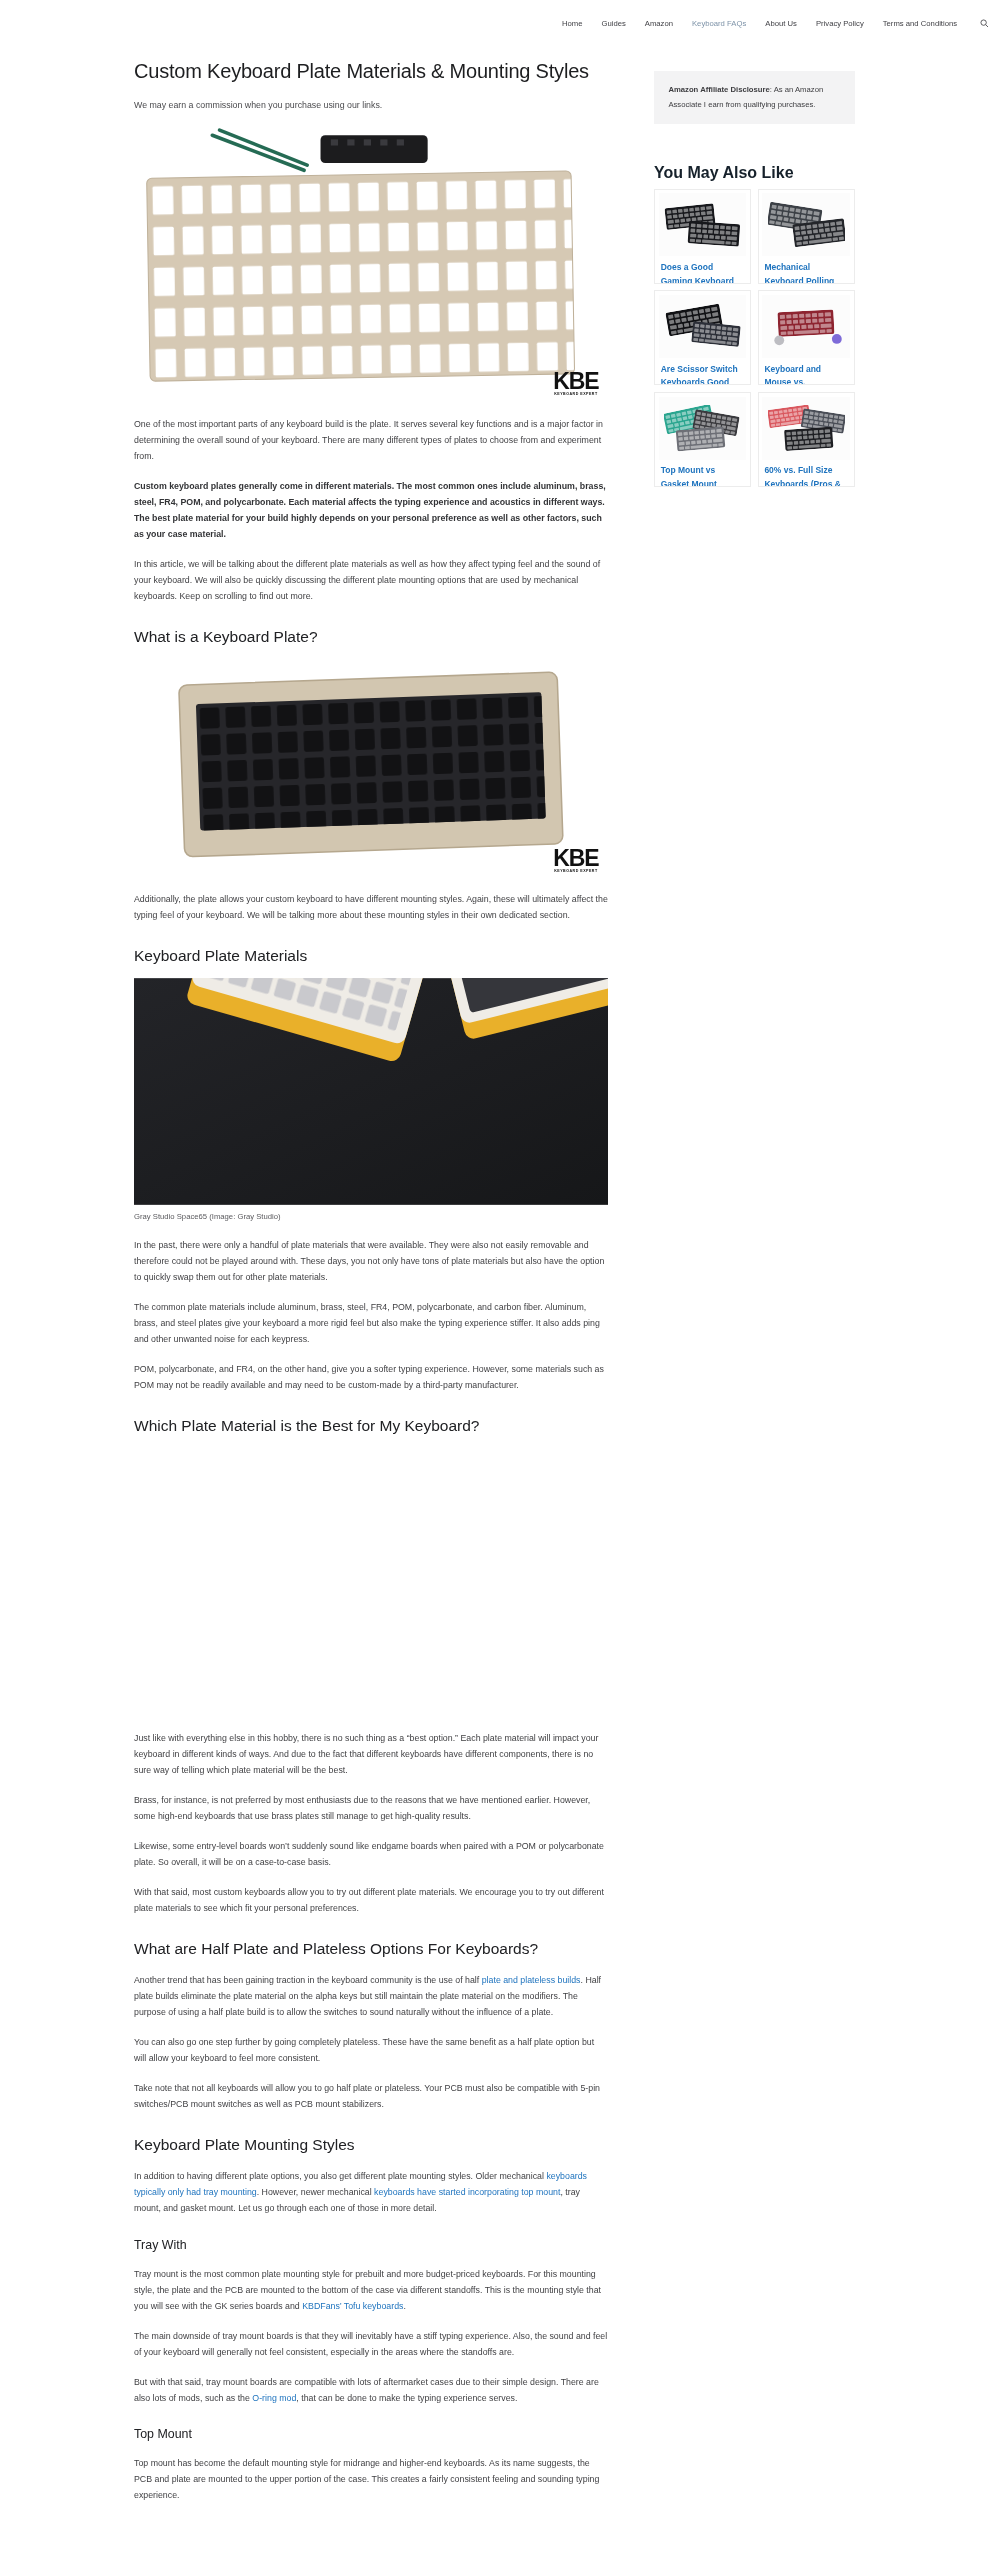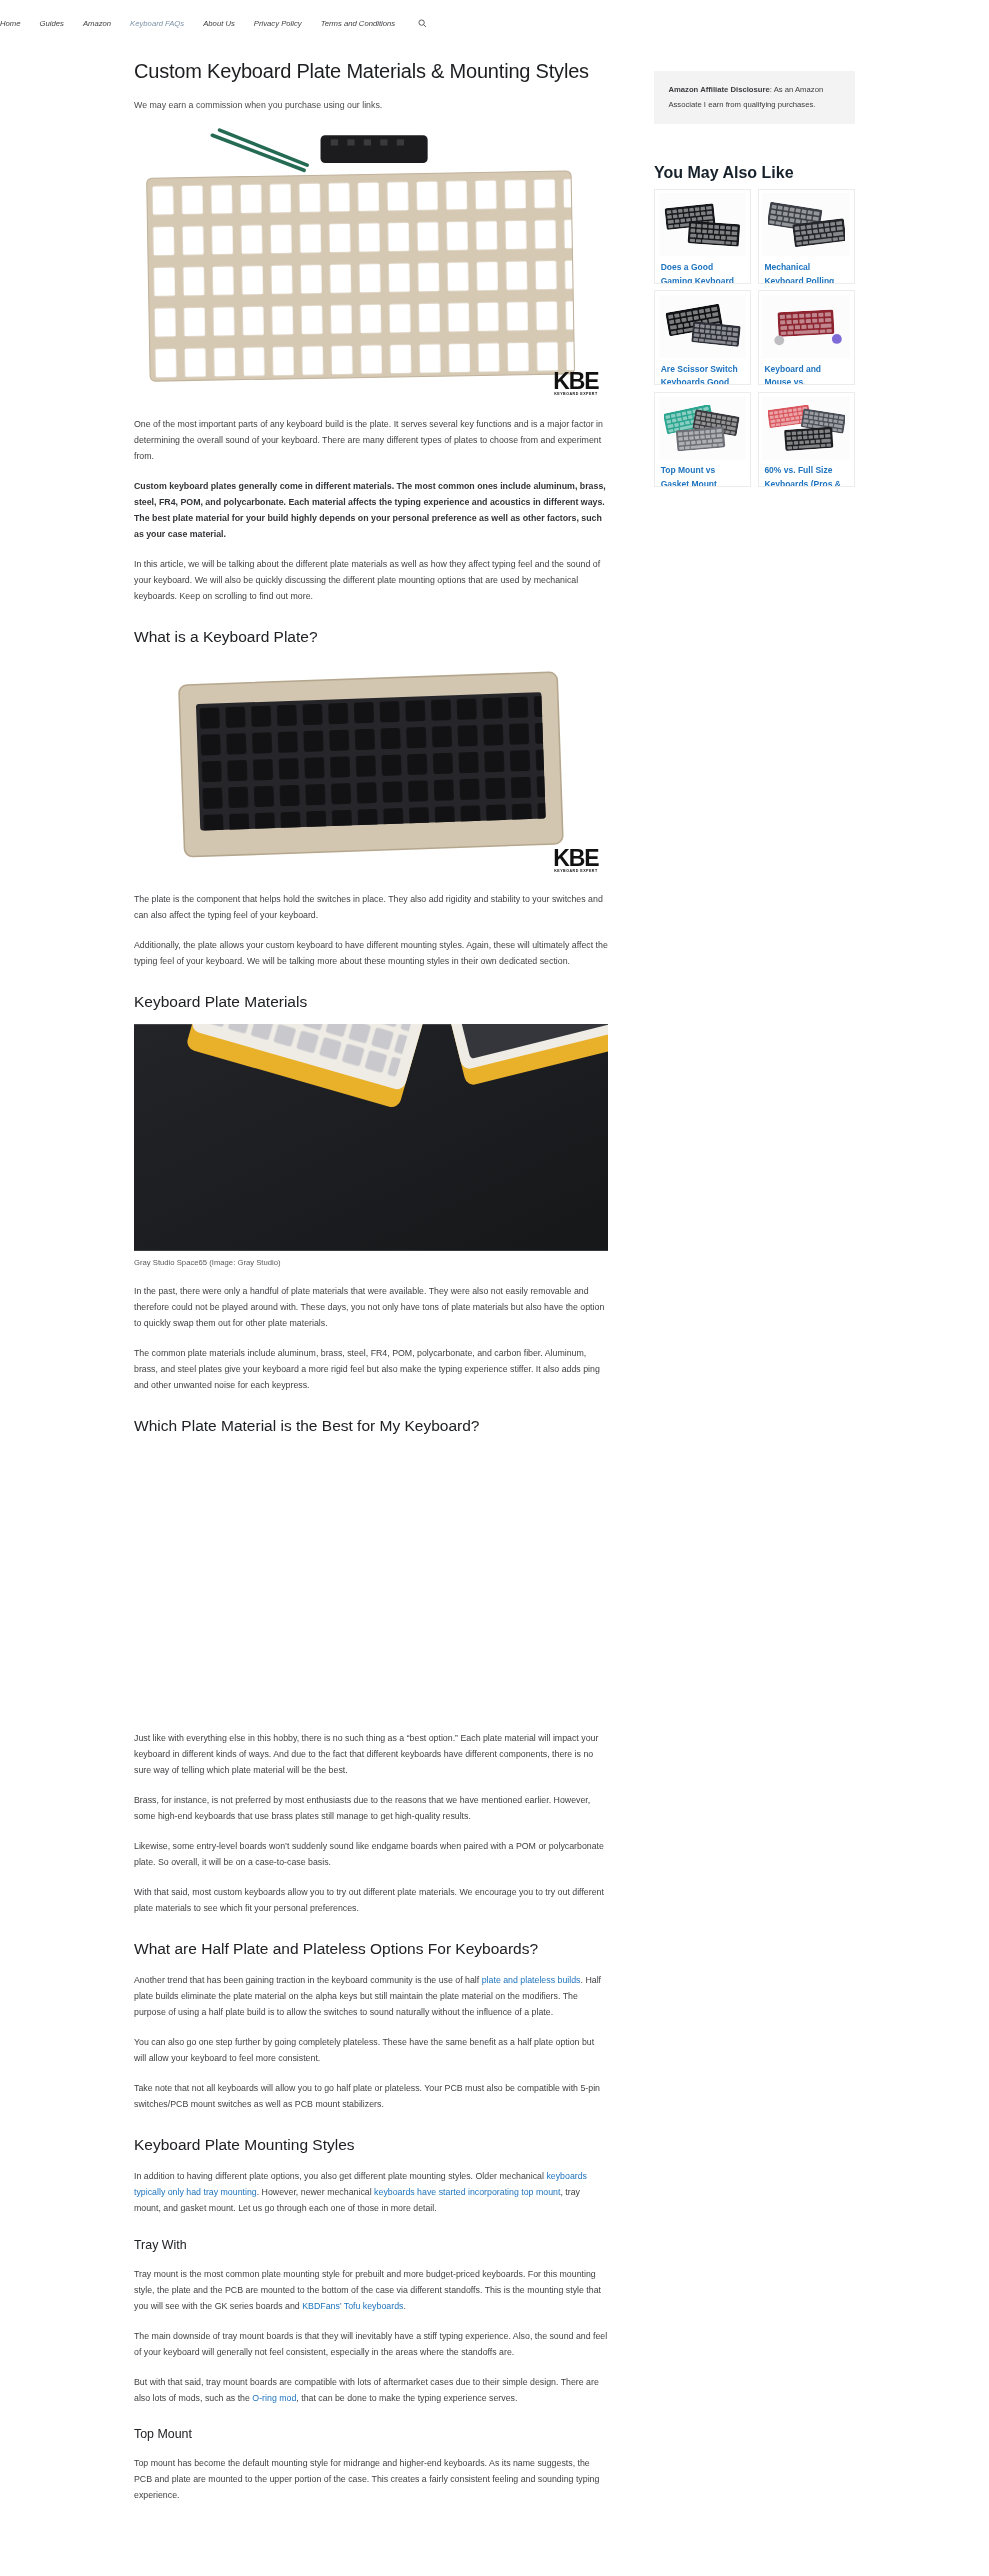--- a/index.html
+++ b/index.html
@@ -1,20 +1,20 @@
 <!DOCTYPE html>
 <html style="font-size:8.2px"><head>
 <meta charset="utf-8">
 <style>
   * { box-sizing: border-box; margin: 0; padding: 0; }
   html,body { background:#fff; }
   body { width:989px; font-family:"Liberation Sans", sans-serif; color:#3f3f42; }
 
   
-  .site-header { height:46px; display:flex; align-items:center; justify-content:flex-start; background:#fff;font-style:italic; }
+  .site-header { height:46px; display:flex; align-items:center; justify-content:flex-end; background:#fff; }
   .main-nav { display:flex; align-items:center; gap:19px; }
   .main-nav a { text-decoration:none; font-size:7.7px; color:#3f3f44; cursor:pointer; }
   .main-nav a.active { color:#7e93a8; }
   .search-btn { display:flex; align-items:center; margin-left:4.1px; cursor:pointer; }
   .search-btn svg { display:block; }
 
   
   .layout { position:relative; width:989px; }
   .article-col { margin-left:134px; width:474px; }
 
@@ -252,21 +252,20 @@
           <rect x="124" y="76" width="672" height="246" rx="5" fill="#26262a"></rect>
           <rect x="124" y="76" width="672" height="246" rx="5" fill="url(#pk)"></rect>
         </g>
       </svg>
       <div class="watermark" style="bottom:2.1px;">
         <div class="wm1">KBE</div>
         <div class="wm2">KEYBOARD EXPERT</div>
       </div>
     </div>
 
-    <p>The plate is the component that helps hold the switches in place. They also add rigidity and stability to your switches and can also affect the typing feel of your keyboard.</p>
     <p>Additionally, the plate allows your custom keyboard to have different mounting styles. Again, these will ultimately affect the typing feel of your keyboard. We will be talking more about these mounting styles in their own dedicated section.</p>
 
     <h2 class="sec">Keyboard Plate Materials</h2>
 
     <div class="fig">
       <svg viewBox="0 0 920 440" width="474" height="227">
         <defs>
           <linearGradient id="darkbg" x1="0" y1="0" x2="1" y2="1">
             <stop offset="0" stop-color="#232428"></stop>
               <stop offset="1" stop-color="#161719"></stop>
@@ -285,20 +284,21 @@
           <rect x="620" y="-150" width="360" height="240" rx="18" fill="#e9b02a"></rect>
           <rect x="620" y="-160" width="360" height="218" rx="18" fill="#efece6"></rect>
           <rect x="640" y="-142" width="320" height="182" rx="8" fill="#35363b"></rect>
         </g>
       </svg>
       <div class="fig-caption">Gray Studio Space65 (Image: Gray Studio)</div>
     </div>
 
     <p>In the past, there were only a handful of plate materials that were available. They were also not easily removable and therefore could not be played around with. These days, you not only have tons of plate materials but also have the option to quickly swap them out for other plate materials.</p>
     <p>The common plate materials include aluminum, brass, steel, FR4, POM, polycarbonate, and carbon fiber. Aluminum, brass, and steel plates give your keyboard a more rigid feel but also make the typing experience stiffer. It also adds ping and other unwanted noise for each keypress.</p>
+    <p>POM, polycarbonate, and FR4, on the other hand, give you a softer typing experience. However, some materials such as POM may not be readily available and may need to be custom-made by a third-party manufacturer.</p>
 
     <h2 class="sec">Which Plate Material is the Best for My Keyboard?</h2>
 
     <div class="video-gap"></div>
 
     <p>Just like with everything else in this hobby, there is no such thing as a “best option.” Each plate material will impact your keyboard in different kinds of ways. And due to the fact that different keyboards have different components, there is no sure way of telling which plate material will be the best.</p>
     <p>Brass, for instance, is not preferred by most enthusiasts due to the reasons that we have mentioned earlier. However, some high-end keyboards that use brass plates still manage to get high-quality results.</p>
     <p>Likewise, some entry-level boards won’t suddenly sound like endgame boards when paired with a POM or polycarbonate plate. So overall, it will be on a case-to-case basis.</p>
     <p>With that said, most custom keyboards allow you to try out different plate materials. We encourage you to try out different plate materials to see which fit your personal preferences.</p>
 

